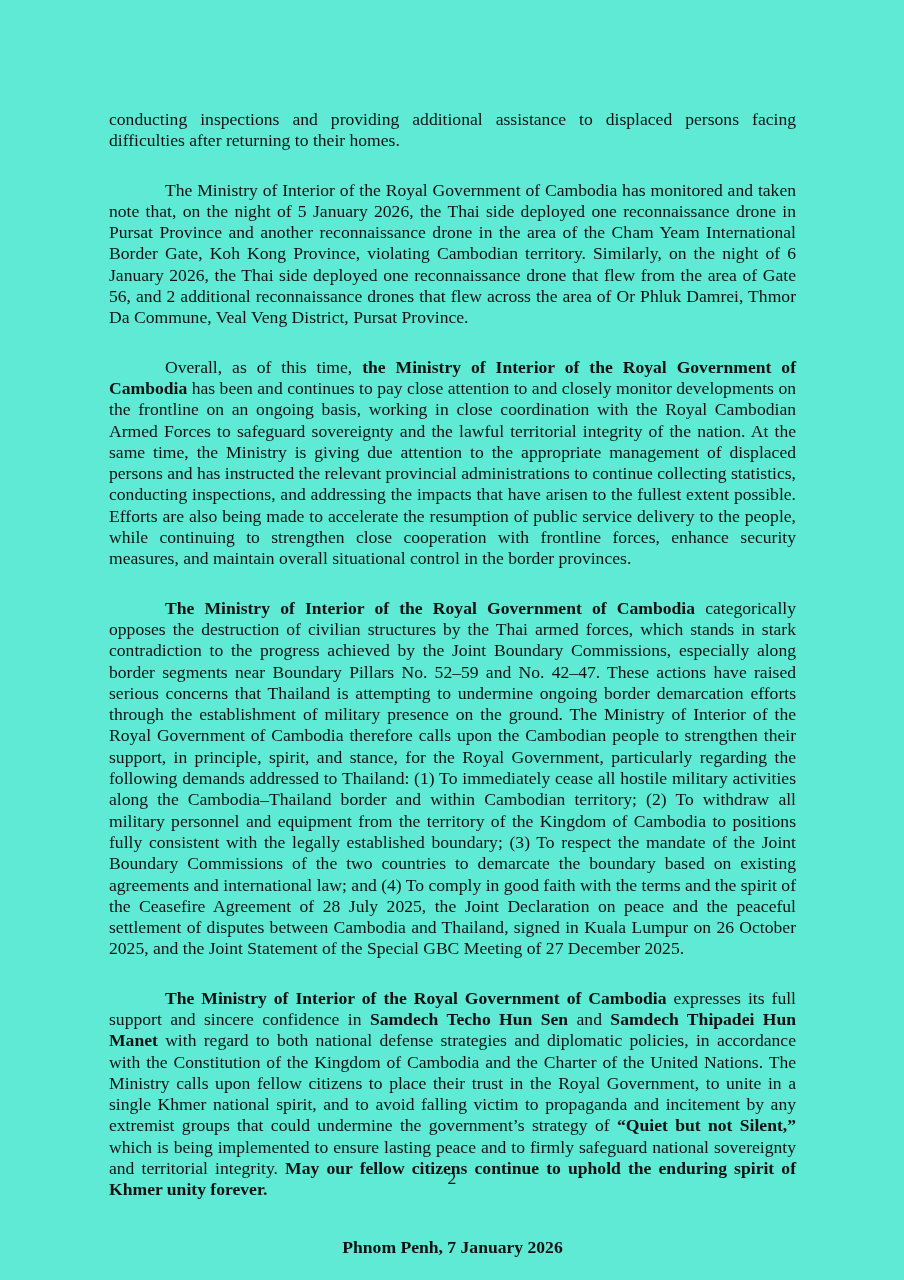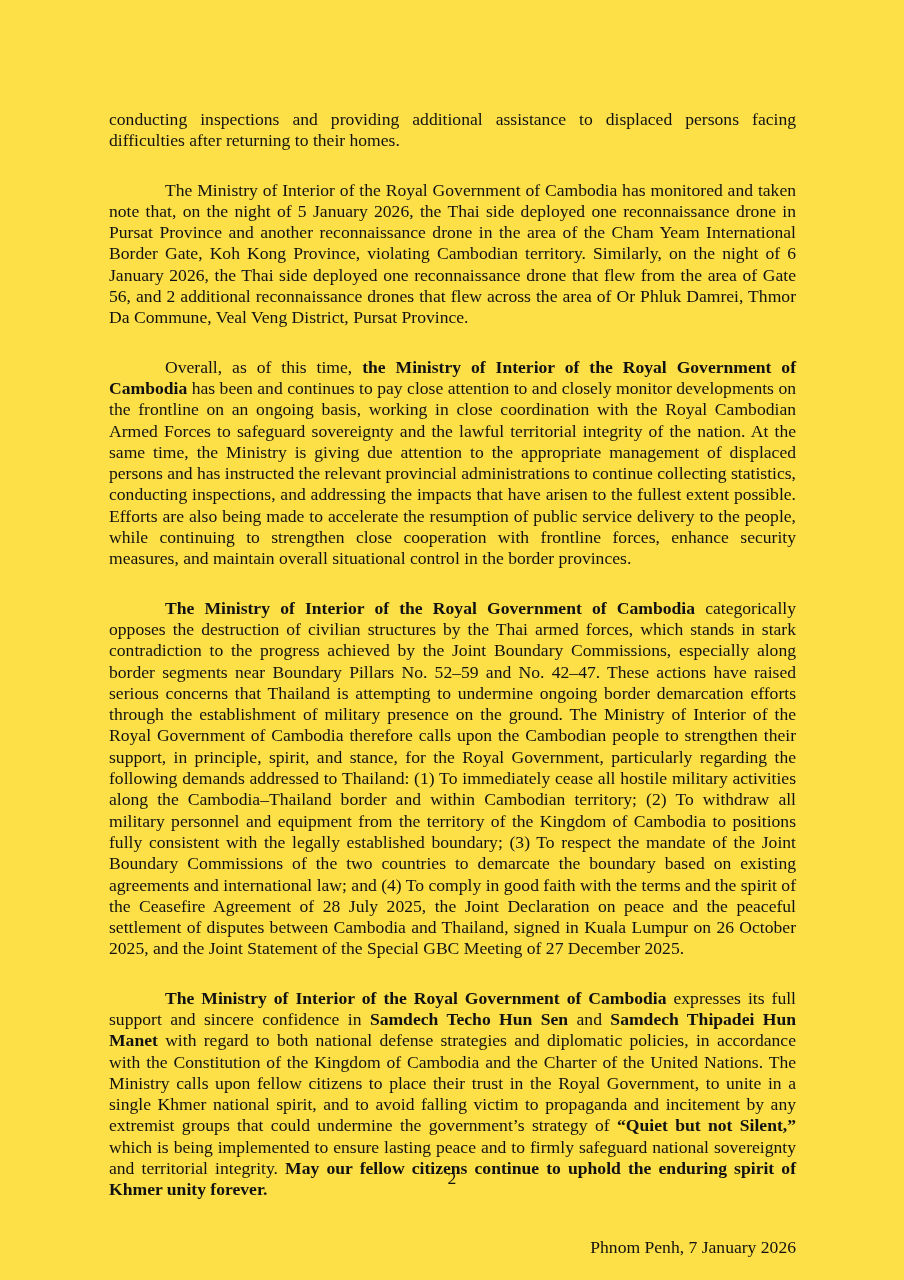--- a/index.html
+++ b/index.html
@@ -4,21 +4,21 @@
 <style>
   html, body {
     margin: 0;
     padding: 0;
     background: #ffffff;
   }
   .page {
     position: relative;
     width: 904px;
     height: 1280px;
-    background: #fde047;
+    background: #5eead4;
     overflow: hidden;
     font-family: "Liberation Serif", "DejaVu Serif", serif;
     color: #111111;
   }
   .content {
     position: absolute;
     left: 109px;
     top: 109px;
     width: 687px;
     text-align: justify;
@@ -31,22 +31,23 @@
   }
   .content p.indent {
     text-indent: 56px;
     margin-top: 28px;
   }
   .content b {
     font-weight: bold;
   }
   .dateline {
     margin-top: 36px !important;
-    text-align: right;
+    text-align: center;
     text-indent: 0 !important;
+    font-weight: bold;
   }
   .page-number {
     position: absolute;
     top: 1168px;
     left: 0;
     width: 904px;
     text-align: center;
     font-size: 17.6px;
   }
 </style>

